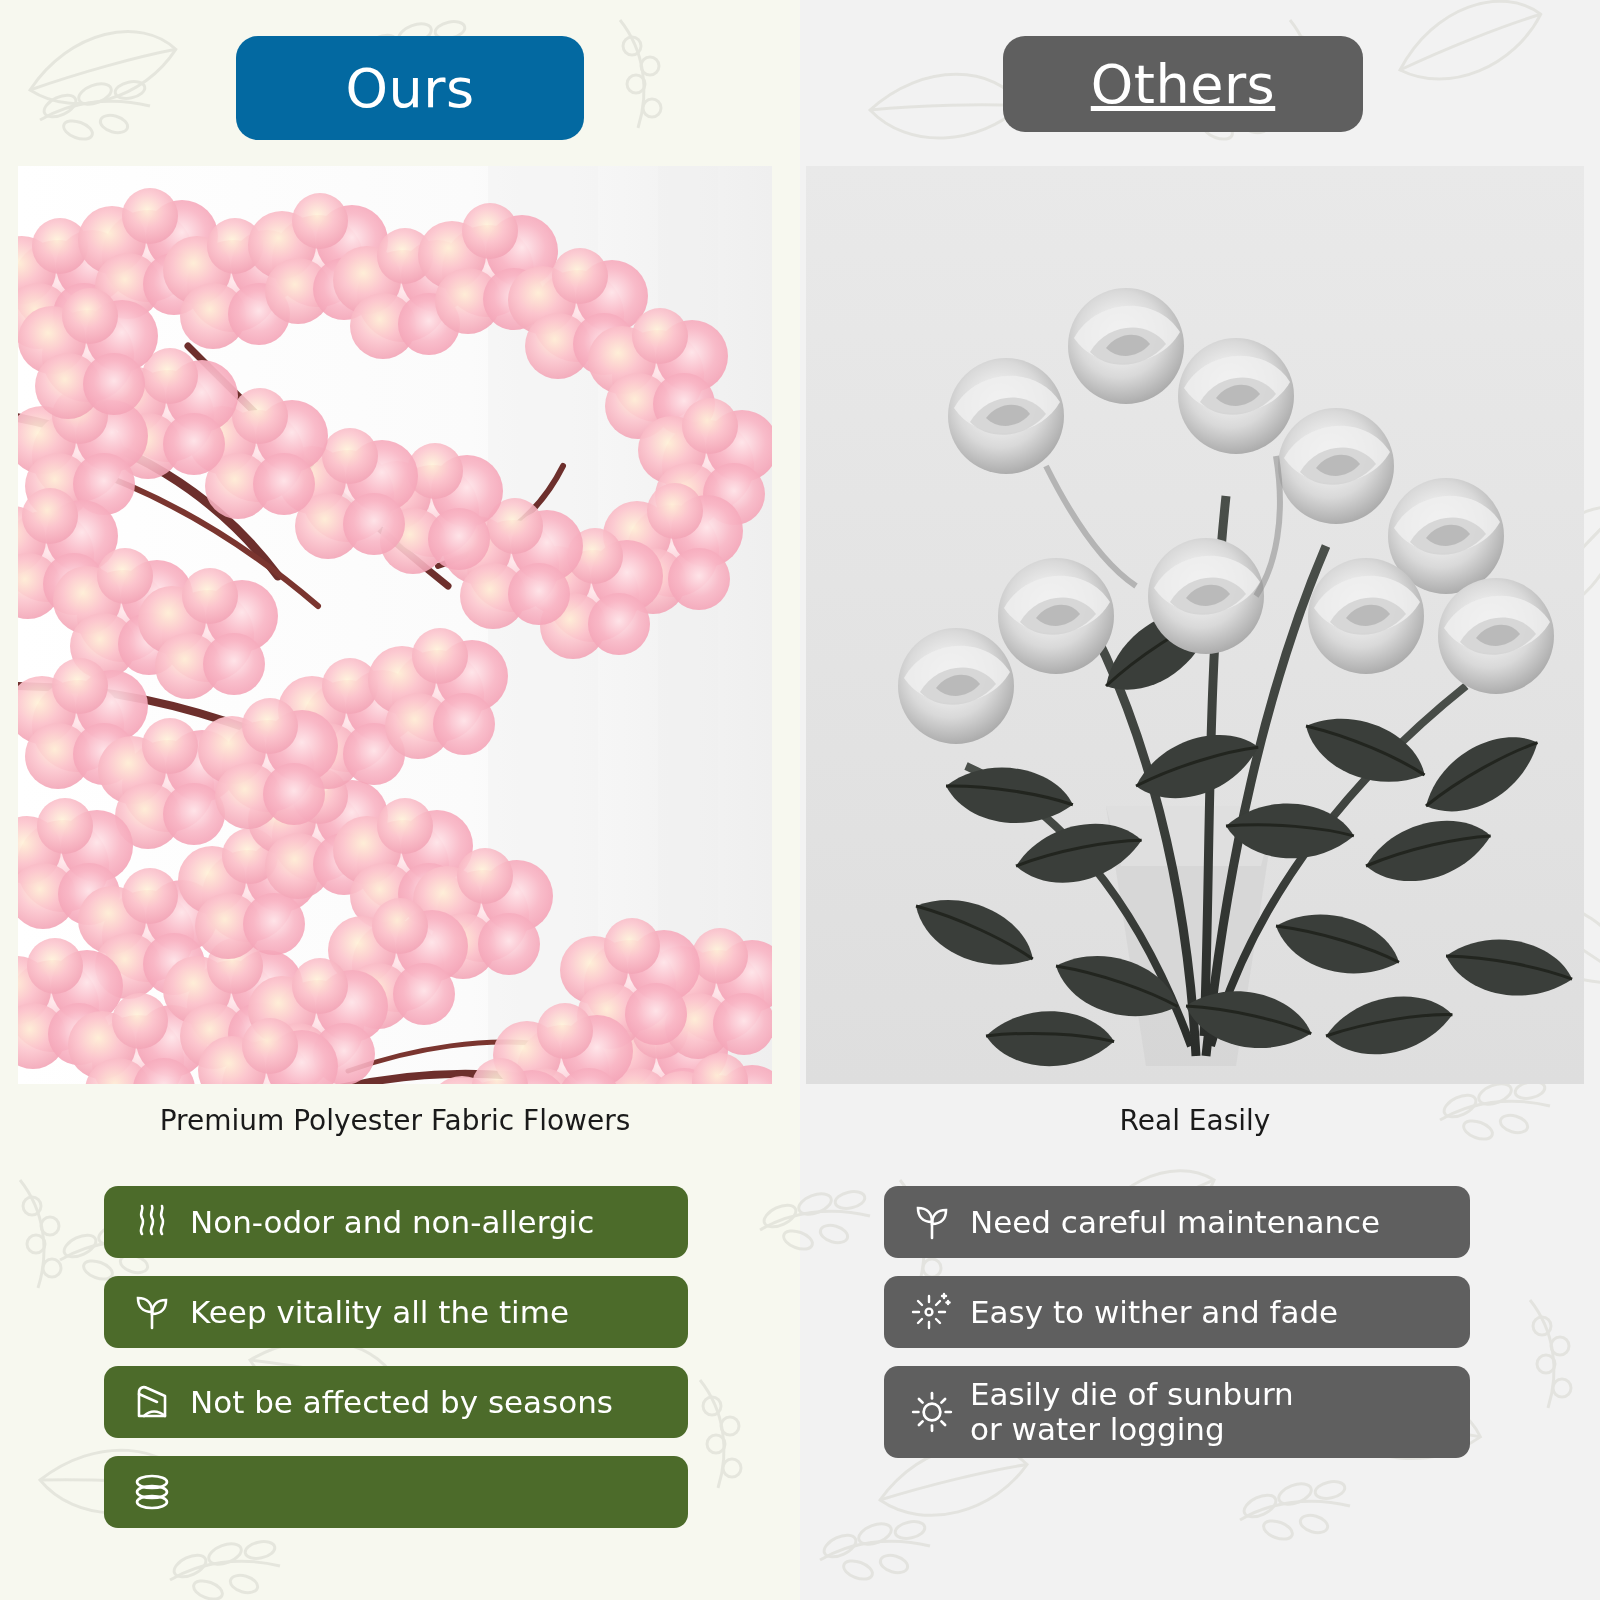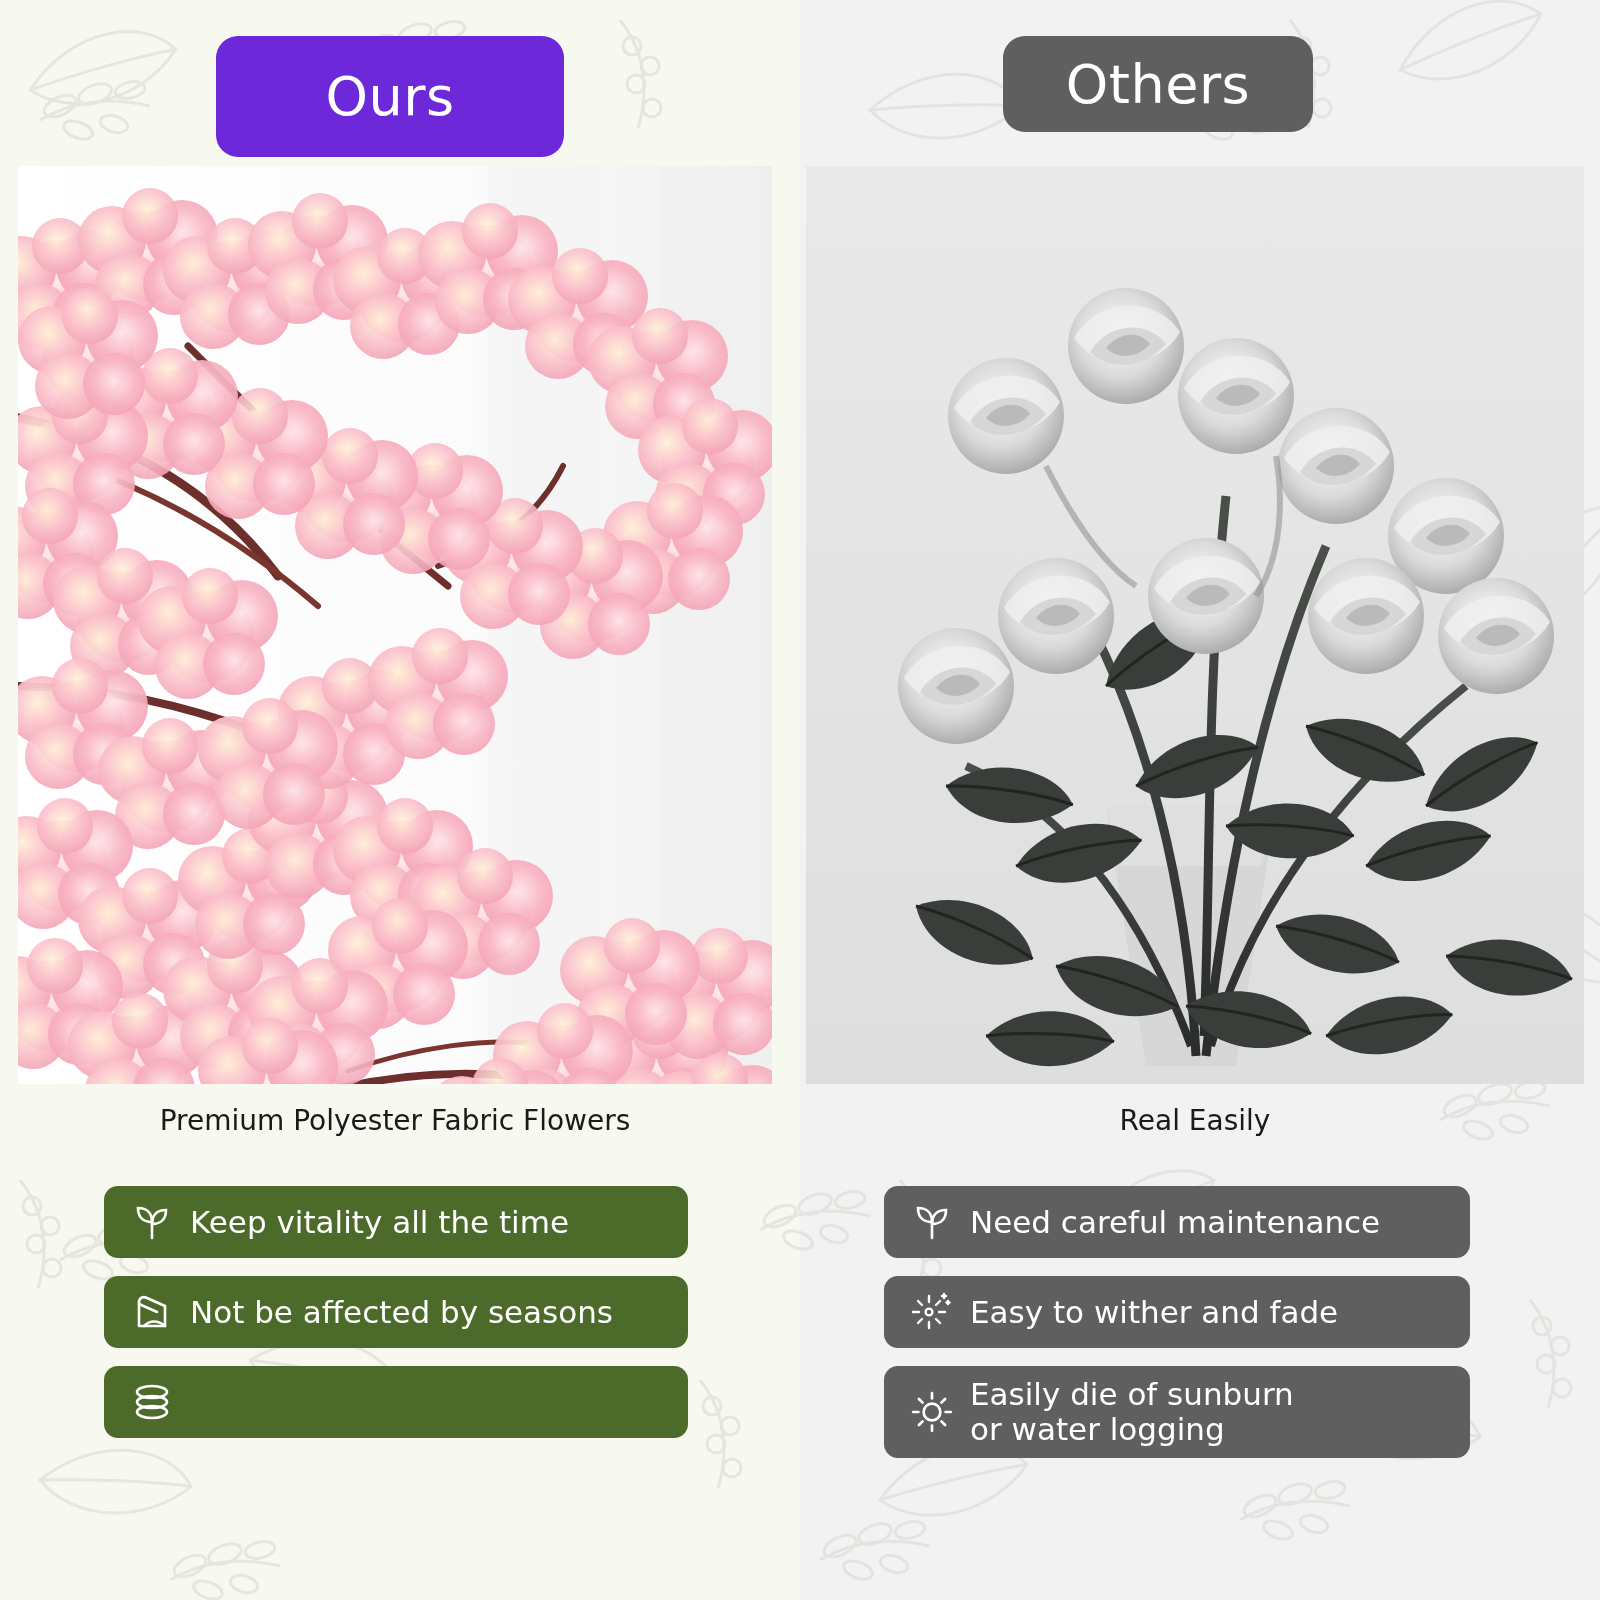--- a/index.html
+++ b/index.html
@@ -41,28 +41,29 @@
     position: absolute;
     border-radius: 22px;
     display: flex;
     align-items: center;
     justify-content: center;
     color: #ffffff;
     font-size: 54px;
     letter-spacing: 0.5px;
   }
   .pill-ours {
-    left: 216px; top: 36px;
-    width: 348px; height: 121px;
-    background: #6d28d9;
+    left: 236px; top: 36px;
+    width: 348px; height: 104px;
+    background: #0369a1;
   }
   .pill-others {
     left: 1003px; top: 36px;
-    width: 310px; height: 96px;
+    width: 360px; height: 96px;
     background: #5f5f5f;
+    text-decoration: underline;
   }
 
   
   .photo {
     position: absolute;
     overflow: hidden;
   }
   .photo-left {
     left: 18px; top: 166px;
     width: 754px; height: 918px;
@@ -357,20 +358,30 @@
       <path d="M470 290 C 480 350 470 400 450 430" stroke="#8d8d8d" stroke-width="6" fill="none"></path>
     </g>
   </svg>
 </div>
 
 <div class="caption caption-left">Premium Polyester Fabric Flowers</div>
 <div class="caption caption-right">Real Easily</div>
 
 <div class="features features-left">
 
+  <div class="feature feature-green">
+    <span class="feature-icon">
+      <svg width="44" height="44" viewBox="0 0 44 44" fill="none" stroke="#ffffff" stroke-width="2.6" stroke-linecap="round">
+        <path d="M12 34 C 8 28 16 24 12 18 C 9 13 14 10 12 6"></path>
+        <path d="M22 34 C 18 28 26 24 22 18 C 19 13 24 10 22 6"></path>
+        <path d="M32 34 C 28 28 36 24 32 18 C 29 13 34 10 32 6"></path>
+      </svg>
+    </span>
+    <span class="feature-label">Non-odor and non-allergic</span>
+  </div>
 
   <div class="feature feature-green">
     <span class="feature-icon">
       <svg width="44" height="44" viewBox="0 0 44 44" fill="none" stroke="#ffffff" stroke-width="2.6" stroke-linecap="round">
         <path d="M22 38 L 22 20"></path>
         <path d="M22 22 C 12 22 8 16 8 8 C 17 8 22 13 22 22 Z"></path>
         <path d="M22 24 C 32 24 36 18 36 10 C 27 10 22 15 22 24 Z"></path>
       </svg>
     </span>
     <span class="feature-label">Keep vitality all the time</span>

